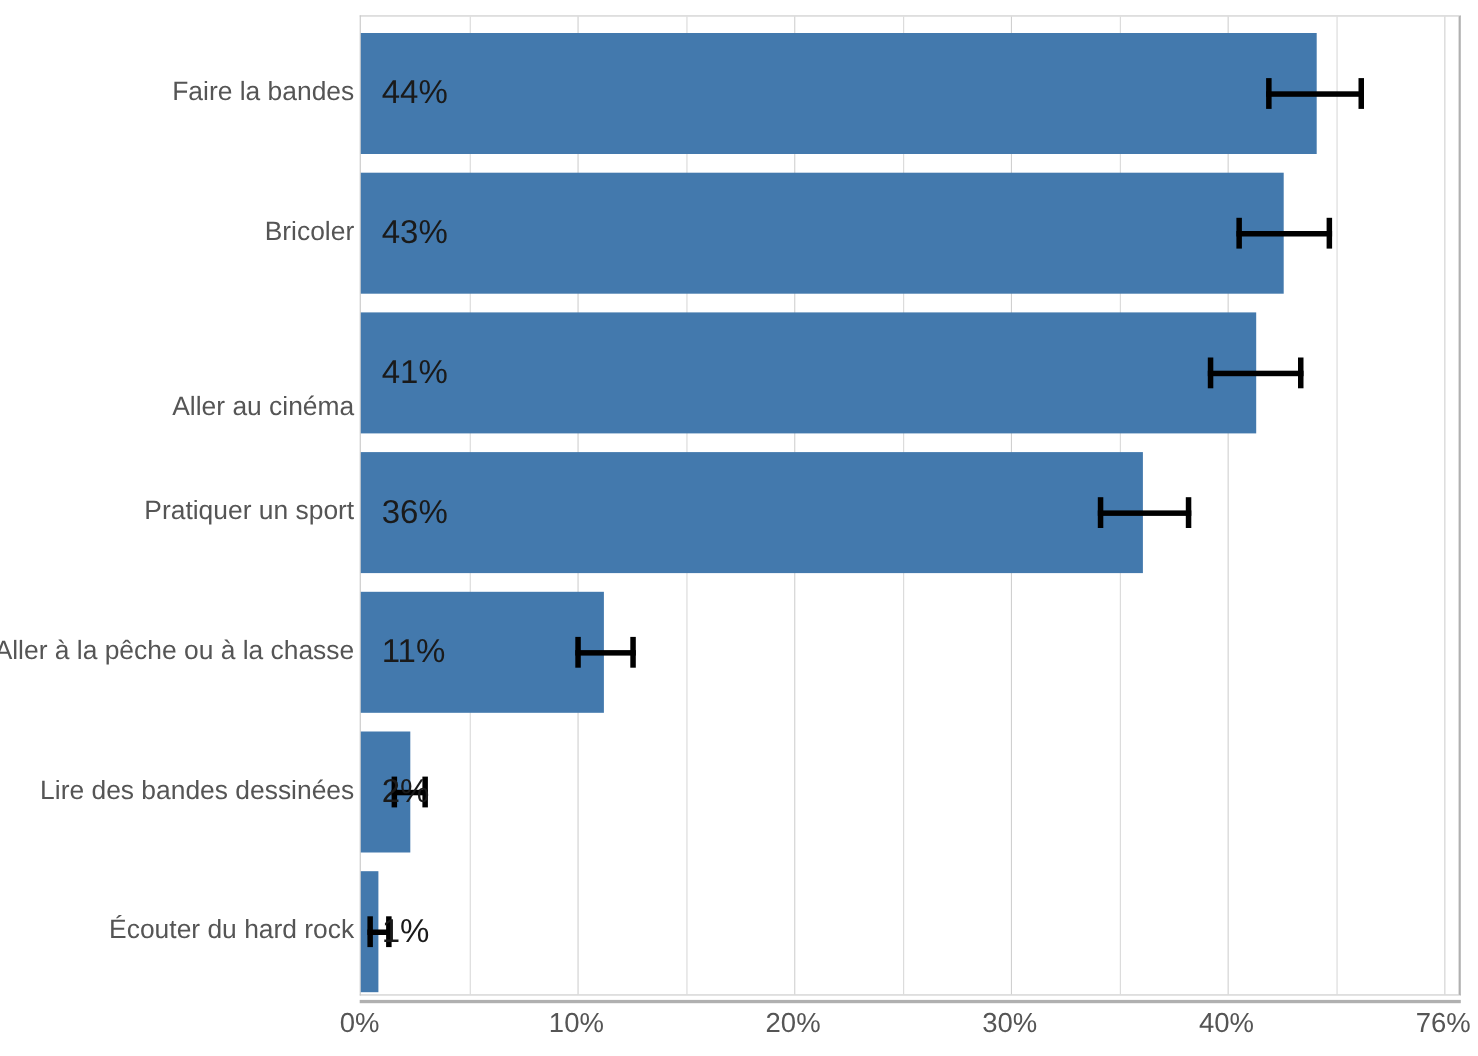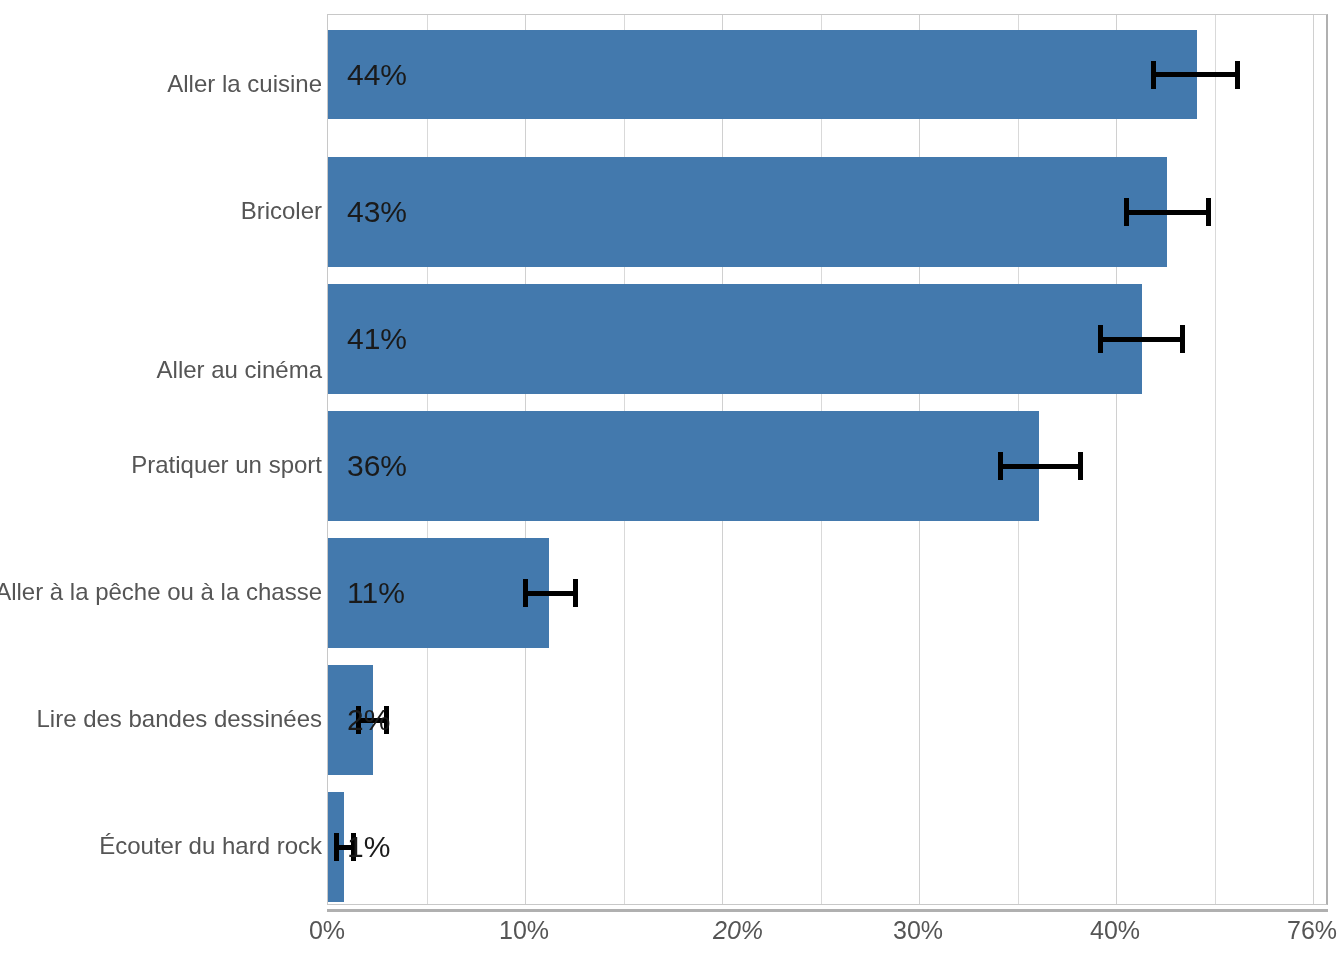--- a/index.html
+++ b/index.html
@@ -155,21 +155,21 @@
         <div class="gridline" style="left: 295.5px;"></div>
         <div class="gridline major" style="left: 394px;"></div>
         <div class="gridline" style="left: 492.5px;"></div>
         <div class="gridline major" style="left: 591px;"></div>
         <div class="gridline" style="left: 689.5px;"></div>
         <div class="gridline major" style="left: 788px;"></div>
         <div class="gridline" style="left: 886.5px;"></div>
         <div class="gridline major" style="left: 985px;"></div>
       </div>
     <div id="bars-layer">
-        <div class="bar-row" style="top: 15px; height: 89px;">
+        <div class="bar-row" style="top: 15px; height: 110px;">
           <div class="bar-rect" style="width: 868.77px; background: rgb(67, 121, 173);"></div>
           <div class="errorbar" style="left: 823.46px; width: 88.65px;">
             <div class="eb-line"></div>
             <div class="eb-cap left"></div>
             <div class="eb-cap right"></div>
           </div>
           <div class="bar-value-label">44%</div>
         </div>
         <div class="bar-row" style="top: 142px; height: 110px;">
           <div class="bar-rect" style="width: 839.22px; background: rgb(67, 121, 173);"></div>
@@ -222,32 +222,32 @@
             <div class="eb-line"></div>
             <div class="eb-cap left"></div>
             <div class="eb-cap right"></div>
           </div>
           <div class="bar-value-label">1%</div>
         </div>
       </div>
   </div>
 
   <div id="ylabels-layer">
-      <div class="ylabel" style="top: 70px;">Aller la cuisine</div>
+      <div class="ylabel" style="top: 70px;">Faire la bandes</div>
       <div class="ylabel" style="top: 197px;">Bricoler</div>
       <div class="ylabel" style="top: 324px; margin-top: 32px;">Aller au cinéma</div>
       <div class="ylabel" style="top: 451px;">Pratiquer un sport</div>
       <div class="ylabel" style="top: 578px;">Aller à la pêche ou à la chasse</div>
       <div class="ylabel" style="top: 705px;">Lire des bandes dessinées</div>
       <div class="ylabel" style="top: 832px;">Écouter du hard rock</div>
     </div>
 
   <div id="xaxis-line"></div>
   <div id="xticks-layer">
       <div class="xtick-label" style="left: 327px;">0%</div>
       <div class="xtick-label" style="left: 524px;">10%</div>
-      <div class="xtick-label" style="left: 738px; font-style: italic;">20%</div>
+      <div class="xtick-label" style="left: 721px;">20%</div>
       <div class="xtick-label" style="left: 918px;">30%</div>
       <div class="xtick-label" style="left: 1115px; text-align: center;">40%</div>
       <div class="xtick-label" style="left: 1312px;">76%</div>
     </div>
 
 </div>
 
 </body></html>

